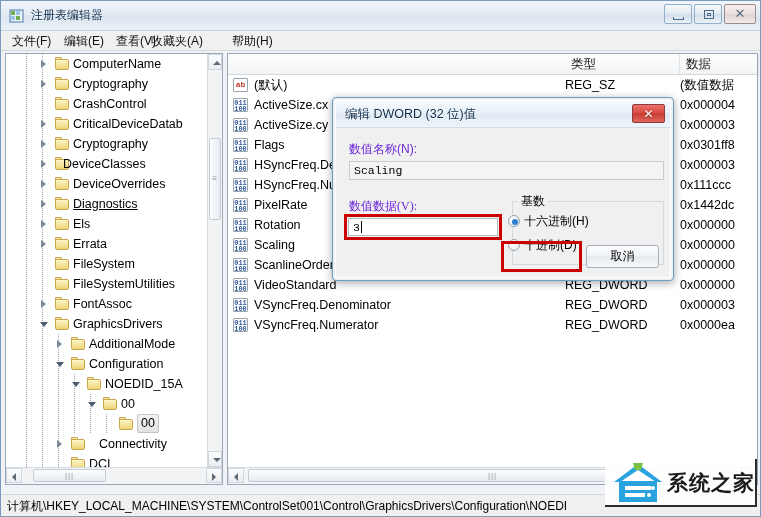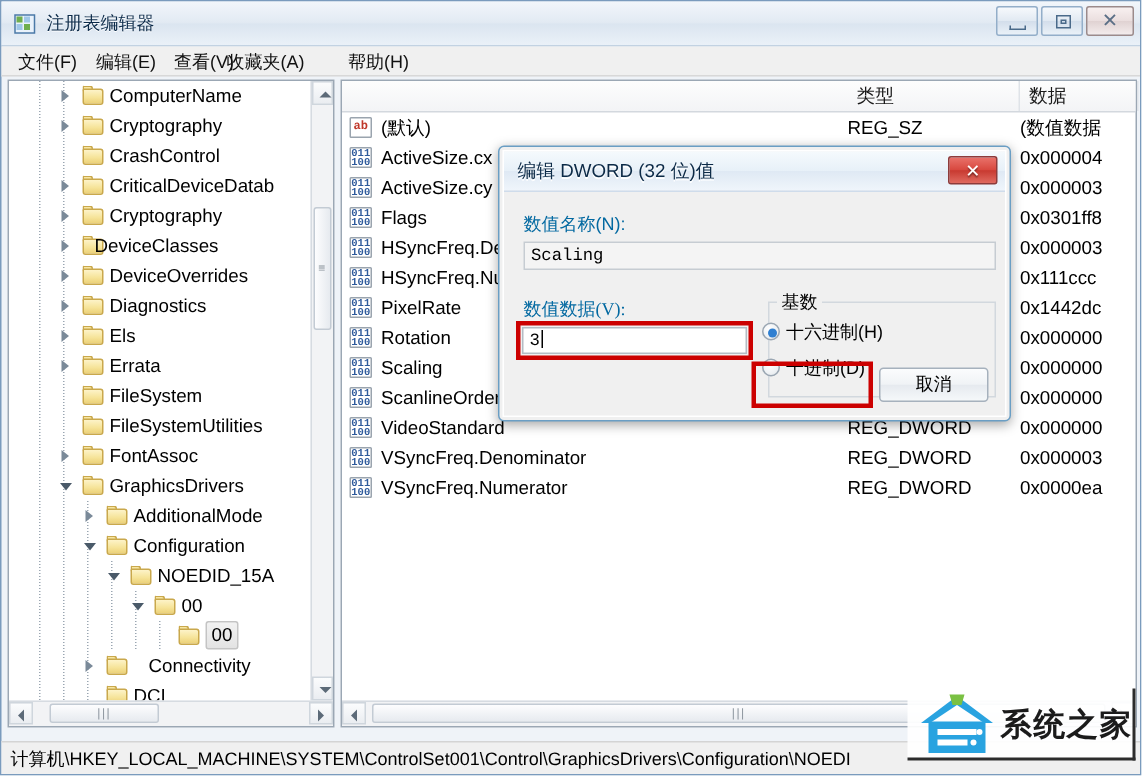--- a/index.html
+++ b/index.html
@@ -246,21 +246,21 @@
     position: absolute; right: 5px; top: 3px; width: 33px; height: 19px;
     border: 1px solid #8d3b3b; border-radius: 2px;
     background: linear-gradient(180deg,#e9726a 0%,#d8483f 48%,#c83a31 52%,#e06a60 100%);
   }
   .dlg-close .x {
     position: absolute; left: 0; right: 0; top: 0; bottom: 0;
     color: #fff; font-size: 12px; line-height: 18px; text-align: center;
     text-shadow: 0 1px 1px rgba(0,0,0,.4);
   }
   .dlg-label {
-    position: absolute; font-size: 12px; color: #0369a1; white-space: nowrap;
+    position: absolute; font-size: 12px; color: #6d28d9; white-space: nowrap;
   }
   .dlg-input {
     position: absolute; background: #fff; border: 1px solid #b4bcc4;
     font-family: "Liberation Mono","DejaVu Sans Mono", monospace;
     font-size: 11.5px; color: #000; line-height: 18px; padding-left: 4px;
     white-space: nowrap; overflow: hidden;
   }
   #name-input { left: 13px; top: 60px; width: 315px; height: 19px; background: #f4f4f4; border-color: #c6ccd2; }
   .focus-frame {
     position: absolute; left: 8px; top: 113px; width: 158px; height: 26px;
@@ -436,21 +436,21 @@
             <span class="tree-label" style="left: 67px;">DeviceOverrides</span>
           </div>
           <div class="tree-row" style="top: 140px;">
             <span class="dotline" style="left: 20px;"></span>
             <span class="dotline" style="left: 36px;"></span>
             <span class="tw tw-collapsed" style="left: 34px;"></span>
             <span class="folder" style="left: 48px;">
               <span class="ft"></span>
               <span class="fb"></span>
             </span>
-            <span class="tree-label" style="left: 67px;">Diagnostics</span>
+            <span class="tree-label" style="left: 67px; text-decoration: underline;">Diagnostics</span>
           </div>
           <div class="tree-row" style="top: 160px;">
             <span class="dotline" style="left: 20px;"></span>
             <span class="dotline" style="left: 36px;"></span>
             <span class="tw tw-collapsed" style="left: 34px;"></span>
             <span class="folder" style="left: 48px;">
               <span class="ft"></span>
               <span class="fb"></span>
             </span>
             <span class="tree-label" style="left: 67px; text-align: right;">Els</span>

